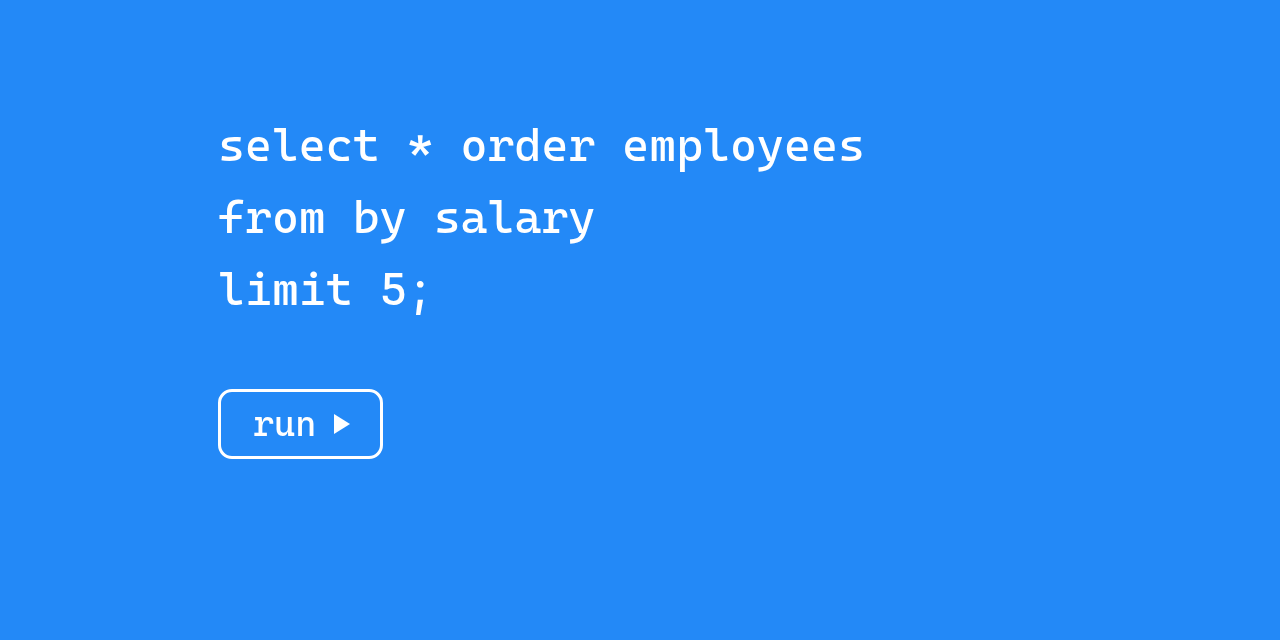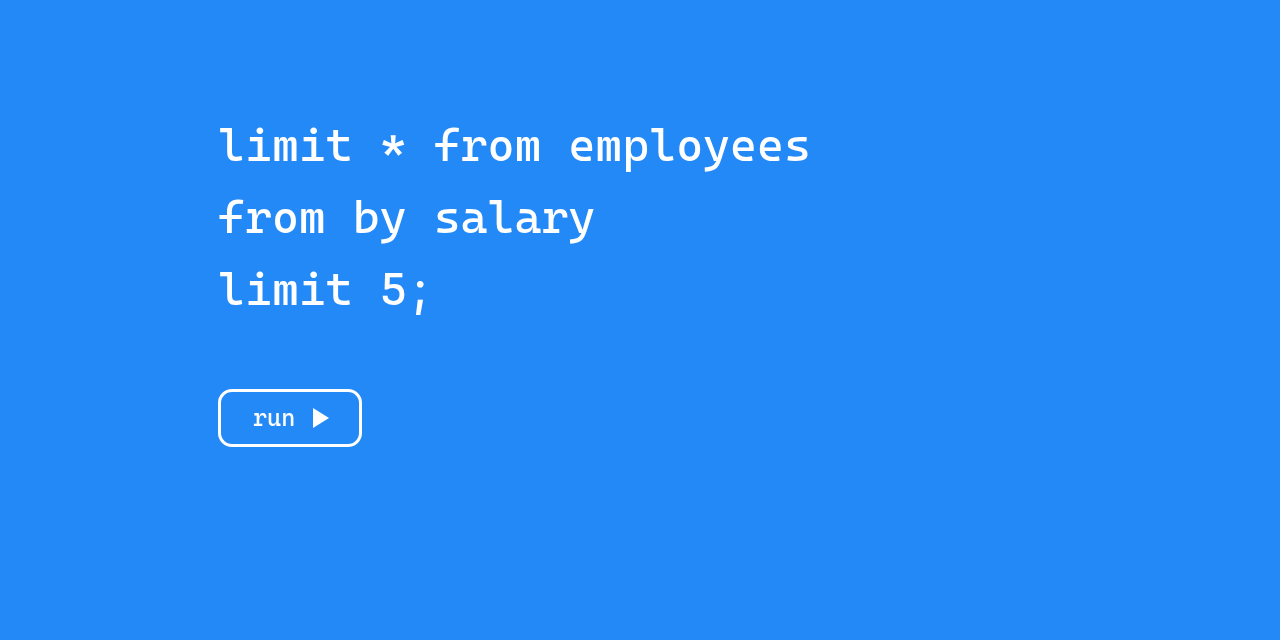--- a/index.html
+++ b/index.html
@@ -23,21 +23,21 @@
       margin-top: 64px;
     }
     .run-button {
       display: inline-flex;
       align-items: center;
       gap: 16px;
       border: 3px solid #ffffff;
       background: transparent;
       color: #ffffff;
       font-family: inherit;
-      font-size: 24px;
+      font-size: 36px;
       font-weight: 400;
       padding: 14px 30px 14px 32px;
       border-radius: 14px;
       cursor: pointer;
       line-height: 1;
     }
     .run-button .play-icon {
       display: inline-block;
       width: 0;
       height: 0;
@@ -45,21 +45,21 @@
       border-top: 10px solid transparent;
       border-bottom: 10px solid transparent;
       margin-left: 2px;
     }
   </style>
 </head>
 <body>
 
 <div class="container">
   <div class="query">
-    <span class="query-line">limit * from employees</span>
+    <span class="query-line">select * order employees</span>
     <span class="query-line">from by salary</span>
     <span class="query-line">limit 5;</span>
   </div>
   <div class="run-row">
     <button class="run-button">
       <span>run</span>
       <span class="play-icon"></span>
     </button>
   </div>
 </div>

